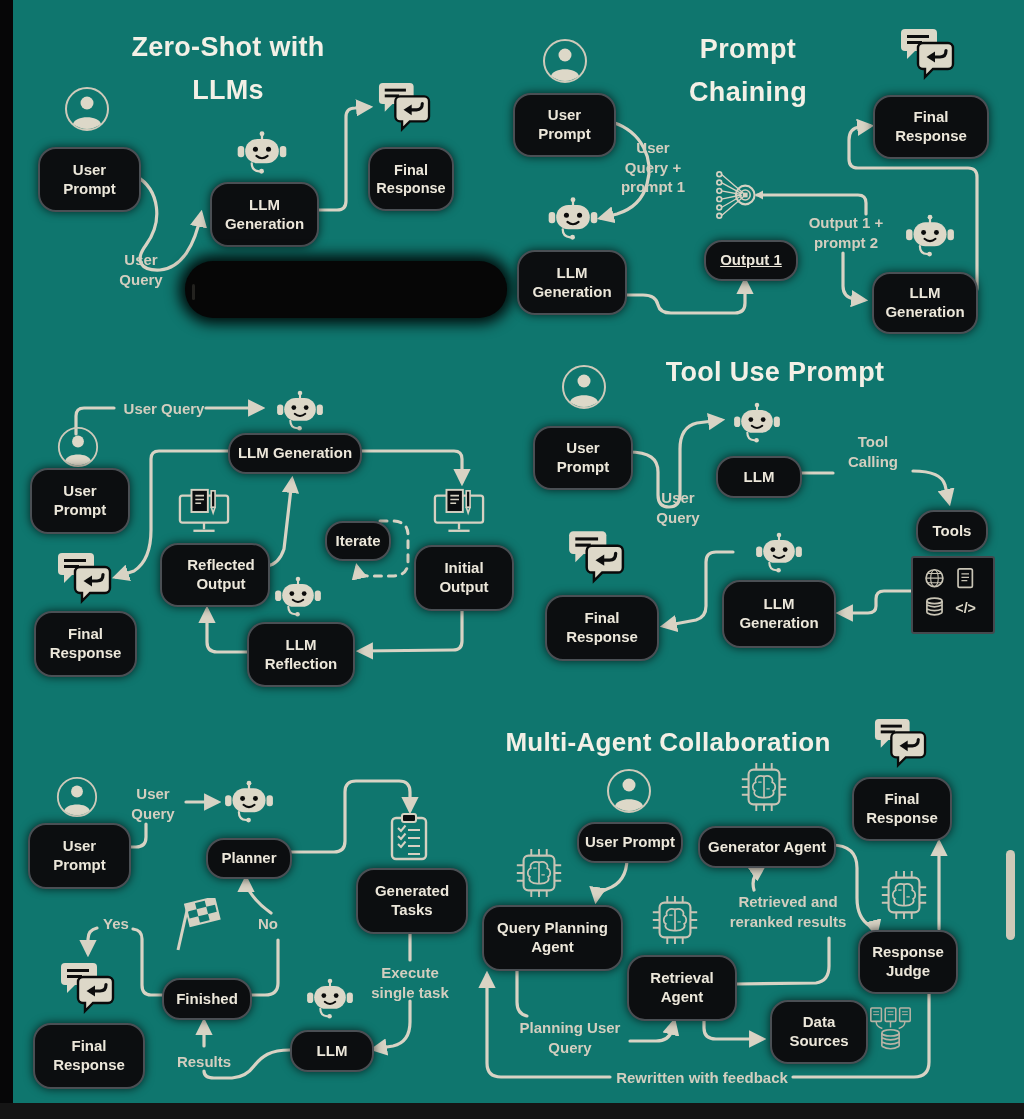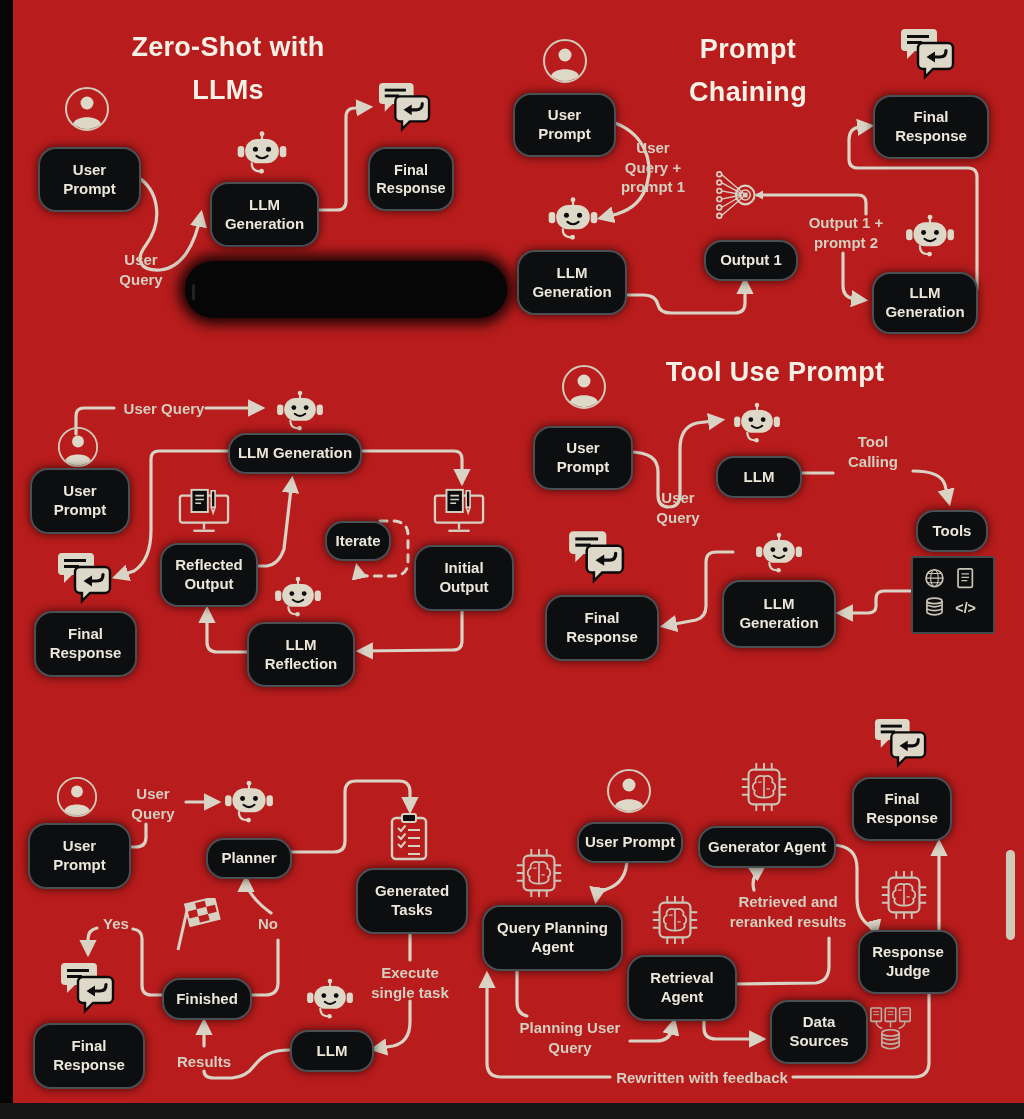--- a/index.html
+++ b/index.html
@@ -1,18 +1,18 @@
 <!DOCTYPE html>
 <html><head>
 <meta charset="utf-8">
 <style>
   html,body{margin:0;padding:0;background:#000;}
   #canvas{
     position:relative;width:1024px;height:1119px;overflow:hidden;
-    background:#b91c1c;font-family:"Liberation Sans",sans-serif;
+    background:#0f766e;font-family:"Liberation Sans",sans-serif;
   }
   .edge-strip{position:absolute;left:0;top:0;width:13px;height:1119px;background:#060607;}
   .bottom-strip{position:absolute;left:0;top:1103px;width:1024px;height:16px;background:#151515;}
   .title{
     position:absolute;color:#f3f0e6;font-weight:800;text-align:center;
     font-size:27px;line-height:1.6;letter-spacing:.3px;white-space:pre-line;
   }
   .node{
     position:absolute;background:#0c0e10;border:2px solid #4a4f54;border-radius:18px;
     color:#ece7da;font-weight:700;font-size:15px;line-height:1.25;text-align:center;
@@ -271,21 +271,21 @@
 Query +
 prompt 1</div>
   <svg class="icon" style="left:544px;top:196px;width:58px;height:48px;">
       <use href="#sym-robot"></use>
     </svg>
   <div class="node" style="left:517px;top:250px;width:106px;height:61px;">LLM
 Generation</div>
   <svg class="icon" style="left:714px;top:168px;width:50px;height:54px;">
       <use href="#sym-network"></use>
     </svg>
-  <div class="node" style="left:704px;top:240px;width:90px;height:37px;">Output 1</div>
+  <div class="node" style="left:704px;top:240px;width:90px;height:37px;text-decoration:underline;">Output 1</div>
   <div class="lbl" style="left:800px;top:213px;width:92px;">Output 1 +
 prompt 2</div>
   <svg class="icon" style="left:901px;top:214px;width:58px;height:46px;">
       <use href="#sym-robot"></use>
     </svg>
   <div class="node" style="left:872px;top:272px;width:102px;height:58px;">LLM
 Generation</div>
 
   <div class="lbl" style="left:118px;top:399px;width:92px;">User Query</div>
   <svg class="icon" style="left:272px;top:390px;width:56px;height:44px;">
@@ -293,21 +293,21 @@
     </svg>
   <svg class="icon" style="left:57px;top:426px;width:42px;height:42px;">
       <use href="#sym-person"></use>
     </svg>
   <div class="node" style="left:30px;top:468px;width:96px;height:62px;">User
 Prompt</div>
   <div class="node" style="left:228px;top:433px;width:130px;height:37px;">LLM Generation</div>
   <svg class="icon" style="left:178px;top:486px;width:52px;height:52px;">
       <use href="#sym-monitor"></use>
     </svg>
-  <div class="node" style="left:160px;top:543px;width:94px;height:60px;">Reflected
+  <div class="node" style="left:160px;top:543px;width:94px;height:60px;padding-left:12px;">Reflected
 Output</div>
   <div class="node" style="left:325px;top:521px;width:62px;height:36px;">Iterate</div>
   <svg class="icon" style="left:433px;top:486px;width:52px;height:52px;">
       <use href="#sym-monitor"></use>
     </svg>
   <div class="node" style="left:414px;top:545px;width:96px;height:62px;">Initial
 Output</div>
   <svg class="icon" style="left:270px;top:576px;width:56px;height:44px;">
       <use href="#sym-robot"></use>
     </svg>
@@ -378,20 +378,21 @@
       <use href="#sym-chat"></use>
     </svg>
   <svg class="icon" style="left:302px;top:978px;width:56px;height:44px;">
       <use href="#sym-robot"></use>
     </svg>
   <div class="node" style="left:290px;top:1030px;width:80px;height:38px;">LLM</div>
   <div class="lbl" style="left:170px;top:1052px;width:68px;">Results</div>
   <div class="node" style="left:33px;top:1023px;width:108px;height:62px;">Final
 Response</div>
 
+  <div class="title" style="left:458px;top:722px;width:420px;font-size:26px;">Multi-Agent Collaboration</div>
   <svg class="icon" style="left:872px;top:716px;width:56px;height:52px;">
       <use href="#sym-chat"></use>
     </svg>
   <svg class="icon" style="left:606px;top:768px;width:46px;height:46px;">
       <use href="#sym-person"></use>
     </svg>
   <svg class="icon" style="left:738px;top:760px;width:52px;height:54px;">
       <use href="#sym-chip"></use>
     </svg>
   <div class="node" style="left:852px;top:777px;width:96px;height:60px;">Final

